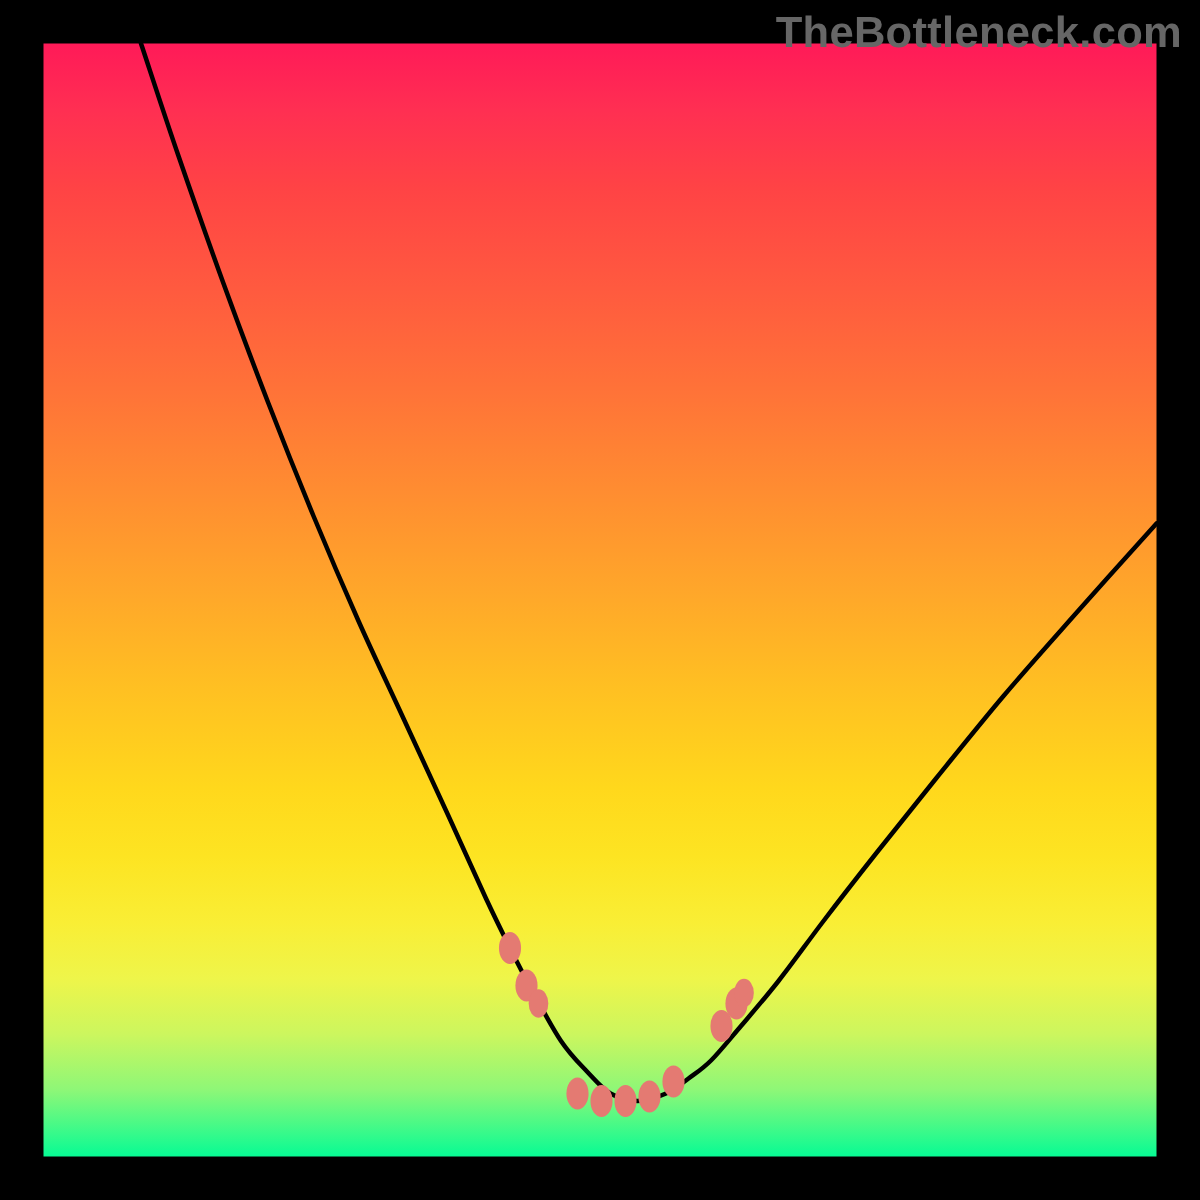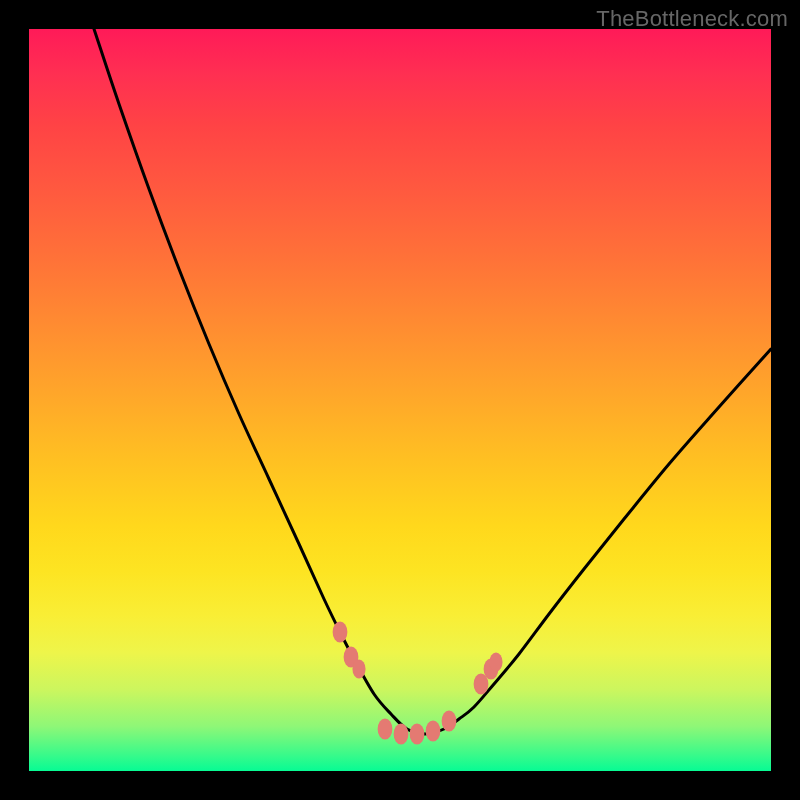--- a/index.html
+++ b/index.html
@@ -41,23 +41,23 @@
       #8ef777 94%,
       #35fa8b 98%,
       #07fb94 100%
     );
   }
   .watermark {
     position: absolute;
     top: 6px;
     right: 12px;
     color: #666666;
-    font-size: 22px;
+    font-size: 29px;
     letter-spacing: 0.2px;
-    font-weight: 400;
+    font-weight: 700;
     user-select: none;
   }
   svg.curve {
     position: absolute;
     left: 0;
     top: 0;
     width: 742px;
     height: 742px;
     overflow: visible;
   }

